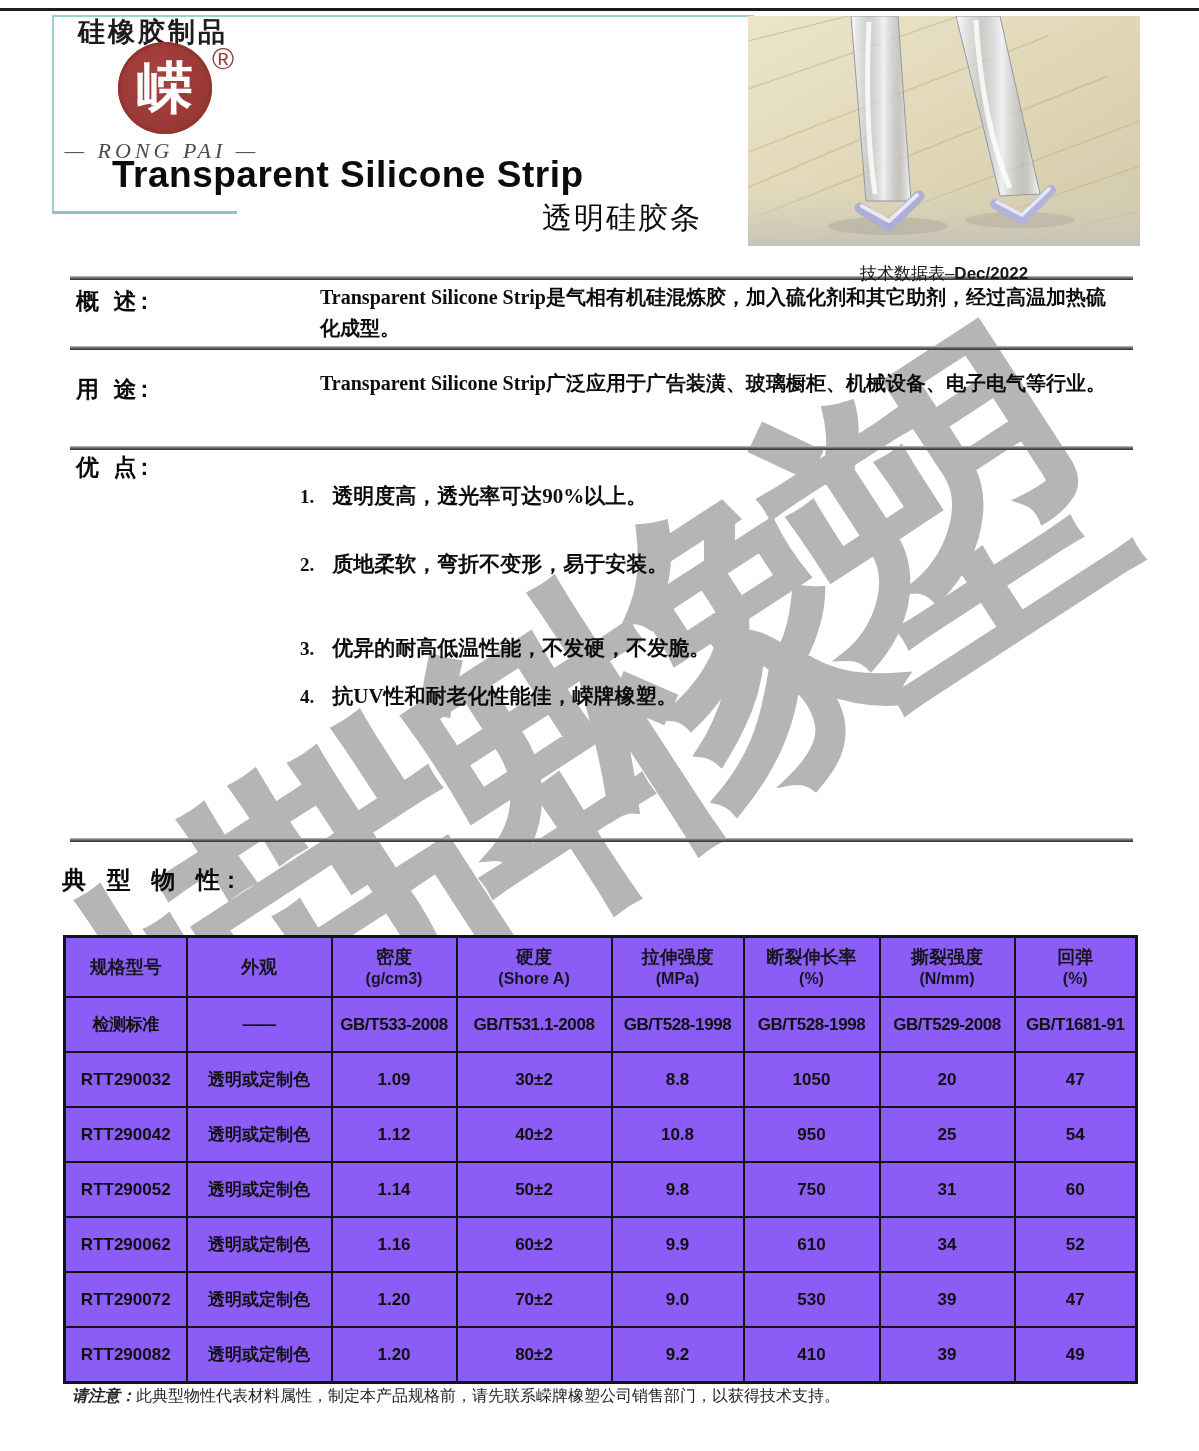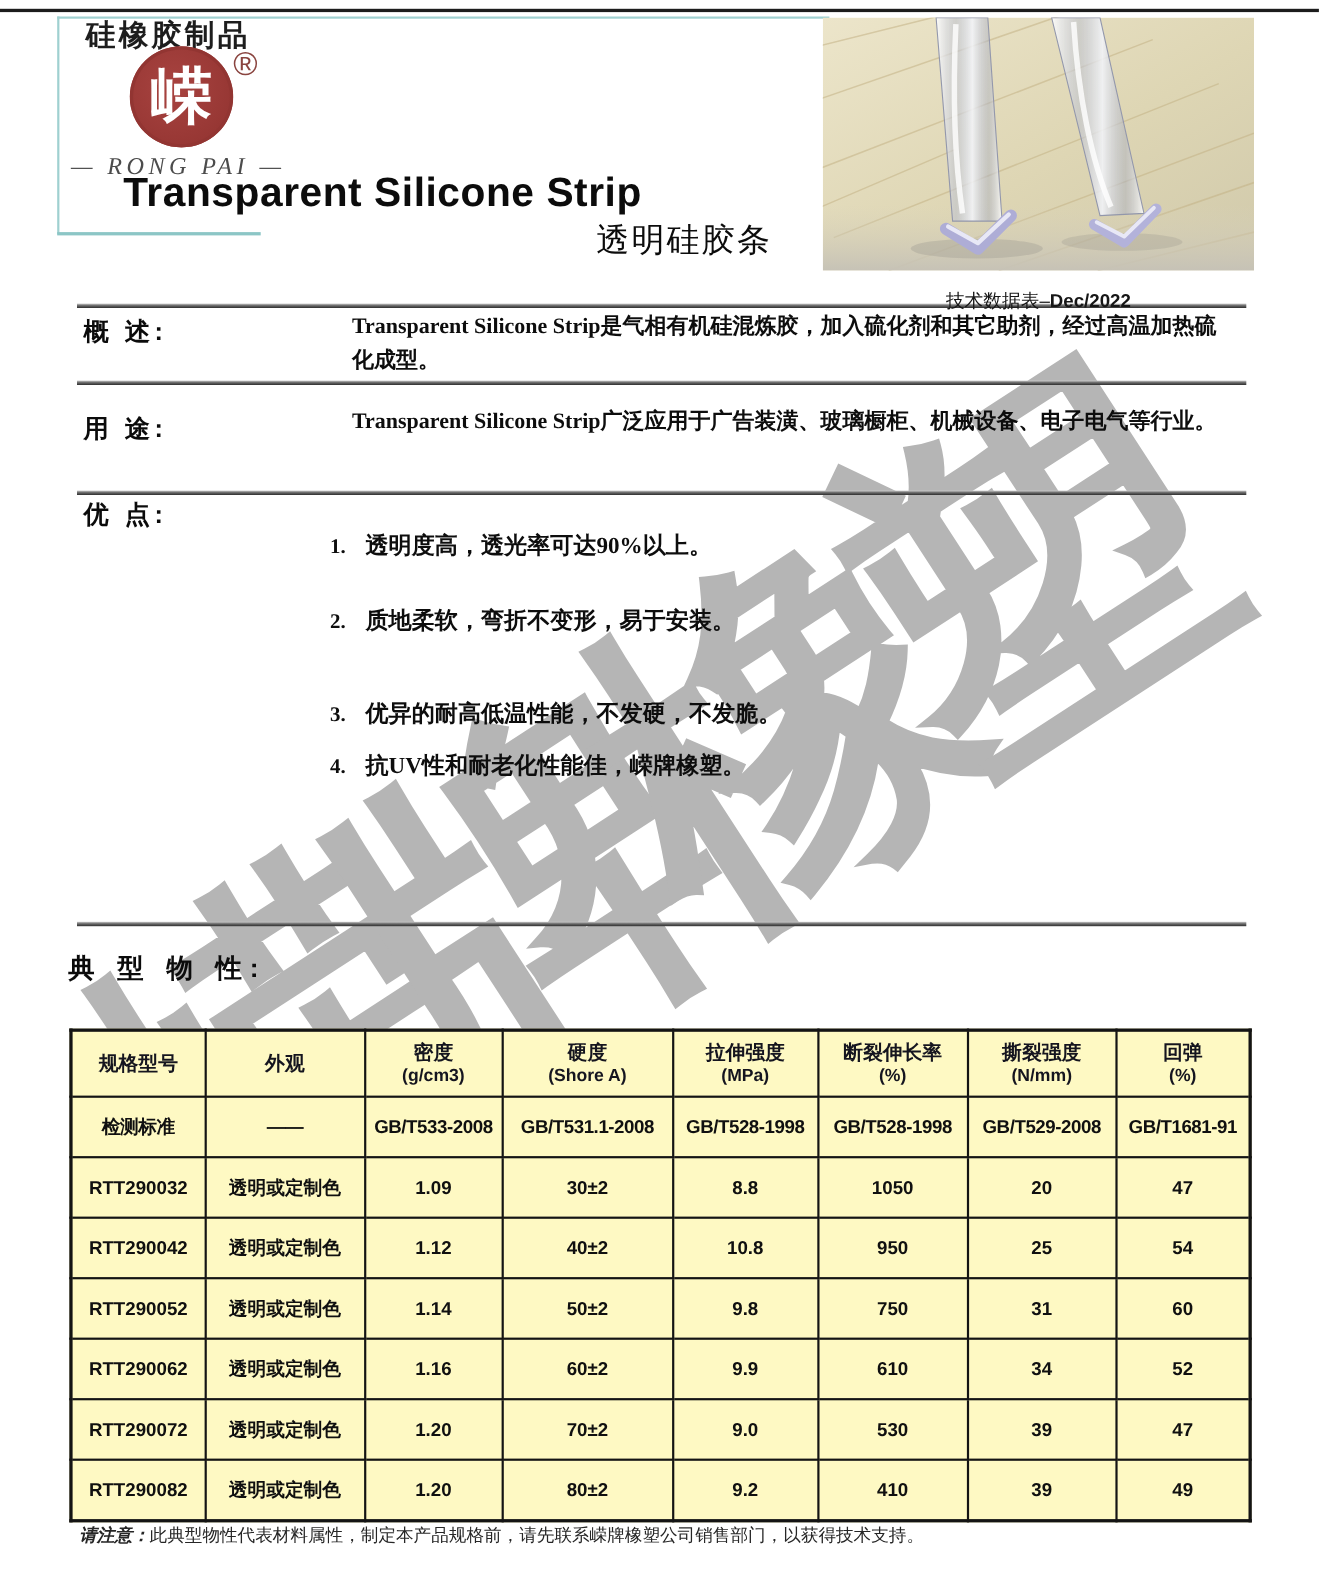--- a/index.html
+++ b/index.html
@@ -51,21 +51,21 @@
     position:absolute;left:320px;z-index:3;width:790px;
     font-family:"Liberation Serif","DejaVu Serif",serif;font-weight:700;font-size:20px;line-height:1.55;color:#0d0d0d;
   }
   .nowrap{white-space:nowrap;}
   .adv-item{position:absolute;left:300px;z-index:3;font-family:"Liberation Serif","DejaVu Serif",serif;font-weight:700;font-size:21px;color:#0d0d0d;white-space:nowrap;}
   .adv-item .num{display:inline-block;margin-right:18px;font-size:19px;}
   .props-label{position:absolute;left:62px;top:864px;z-index:3;font-size:24px;font-weight:800;letter-spacing:7px;color:#0b0b0b;}
   
   table.props{
     position:absolute;left:63px;top:935px;width:1072px;z-index:2;
-    border-collapse:collapse;table-layout:fixed;background:#fef9c3;
+    border-collapse:collapse;table-layout:fixed;background:#8b5cf6;
     border:3px solid #141414;
   }
   table.props th,table.props td{border:2px solid #141414;text-align:center;vertical-align:middle;padding:0 2px;overflow:hidden;}
   table.props th{height:58px;color:#15151f;}
   .th-title{font-size:18px;font-weight:700;line-height:1.25;}
   .th-unit{font-size:16px;font-weight:700;line-height:1.2;}
   .std-cell{height:44px;font-size:15.5px;font-weight:700;letter-spacing:-0.4px;color:#15151f;}
   table.props tbody td{height:53px;font-size:17px;font-weight:700;color:#101010;}
   
   .footer-note{position:absolute;left:72px;top:1386px;width:1000px;z-index:3;font-size:16px;color:#262626;}

